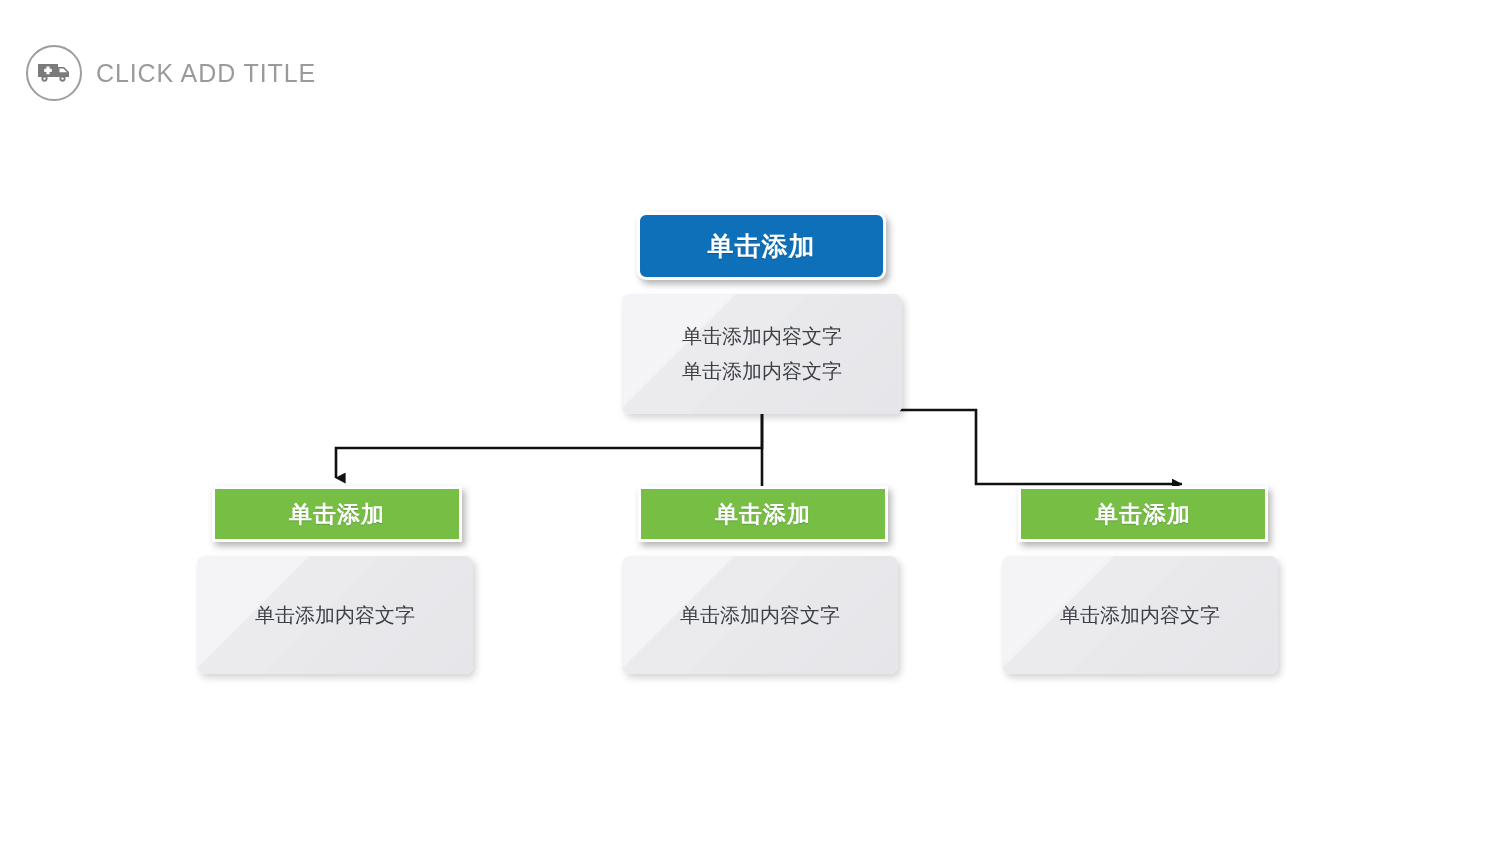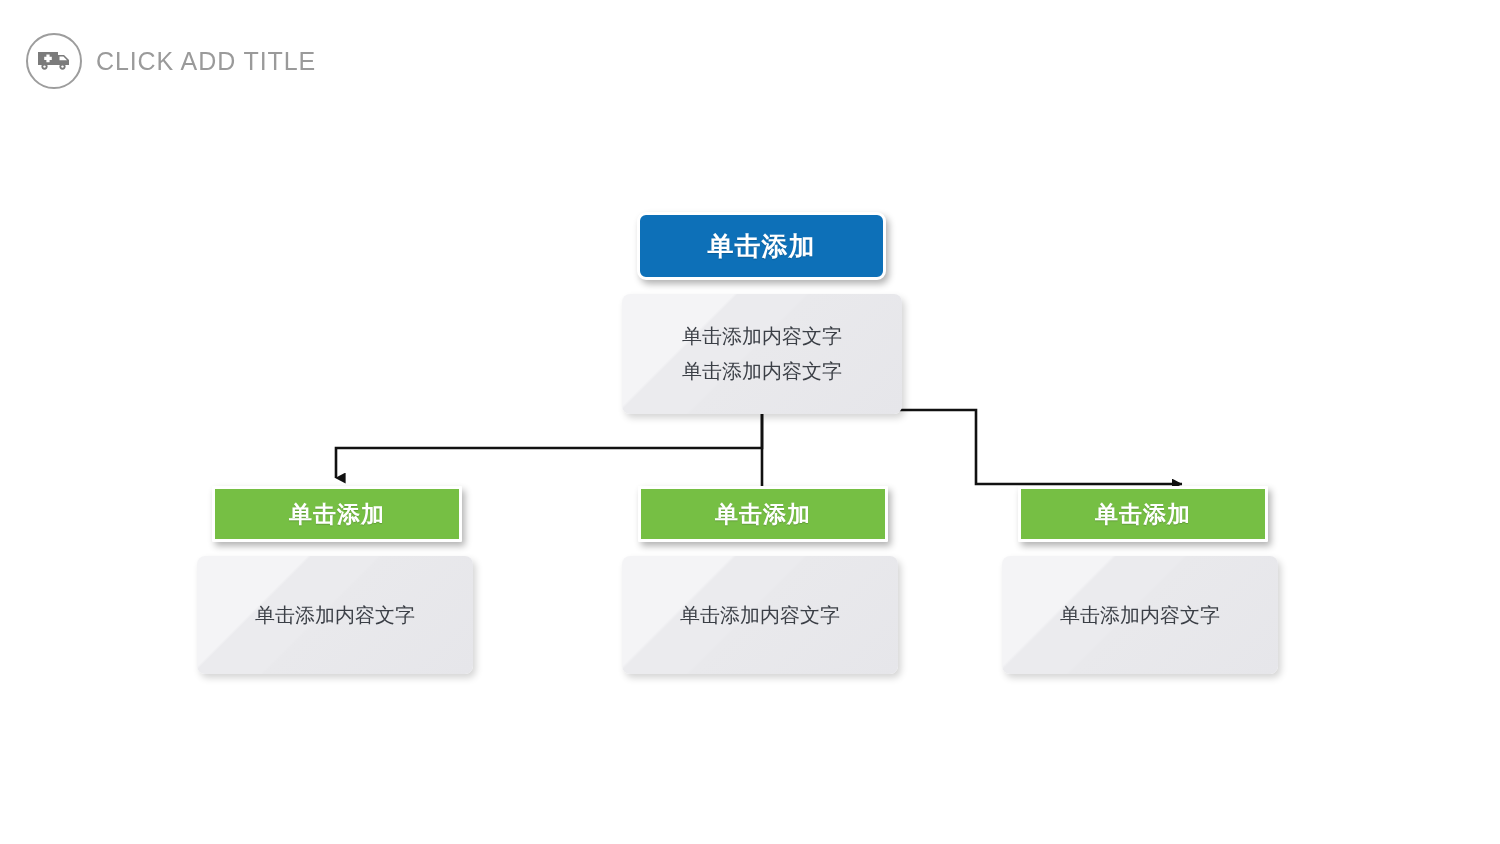--- a/index.html
+++ b/index.html
@@ -12,21 +12,21 @@
     height: 844px;
     position: relative;
     overflow: hidden;
     font-family: "Liberation Sans", "DejaVu Sans", sans-serif;
   }
 
   
   .header {
     position: absolute;
     left: 26px;
-    top: 33px;
+    top: 45px;
     display: flex;
     align-items: center;
     gap: 14px;
   }
   .header-icon {
     width: 56px;
     height: 56px;
     border-radius: 50%;
     border: 2px solid #9d9d9d;
     box-sizing: border-box;

